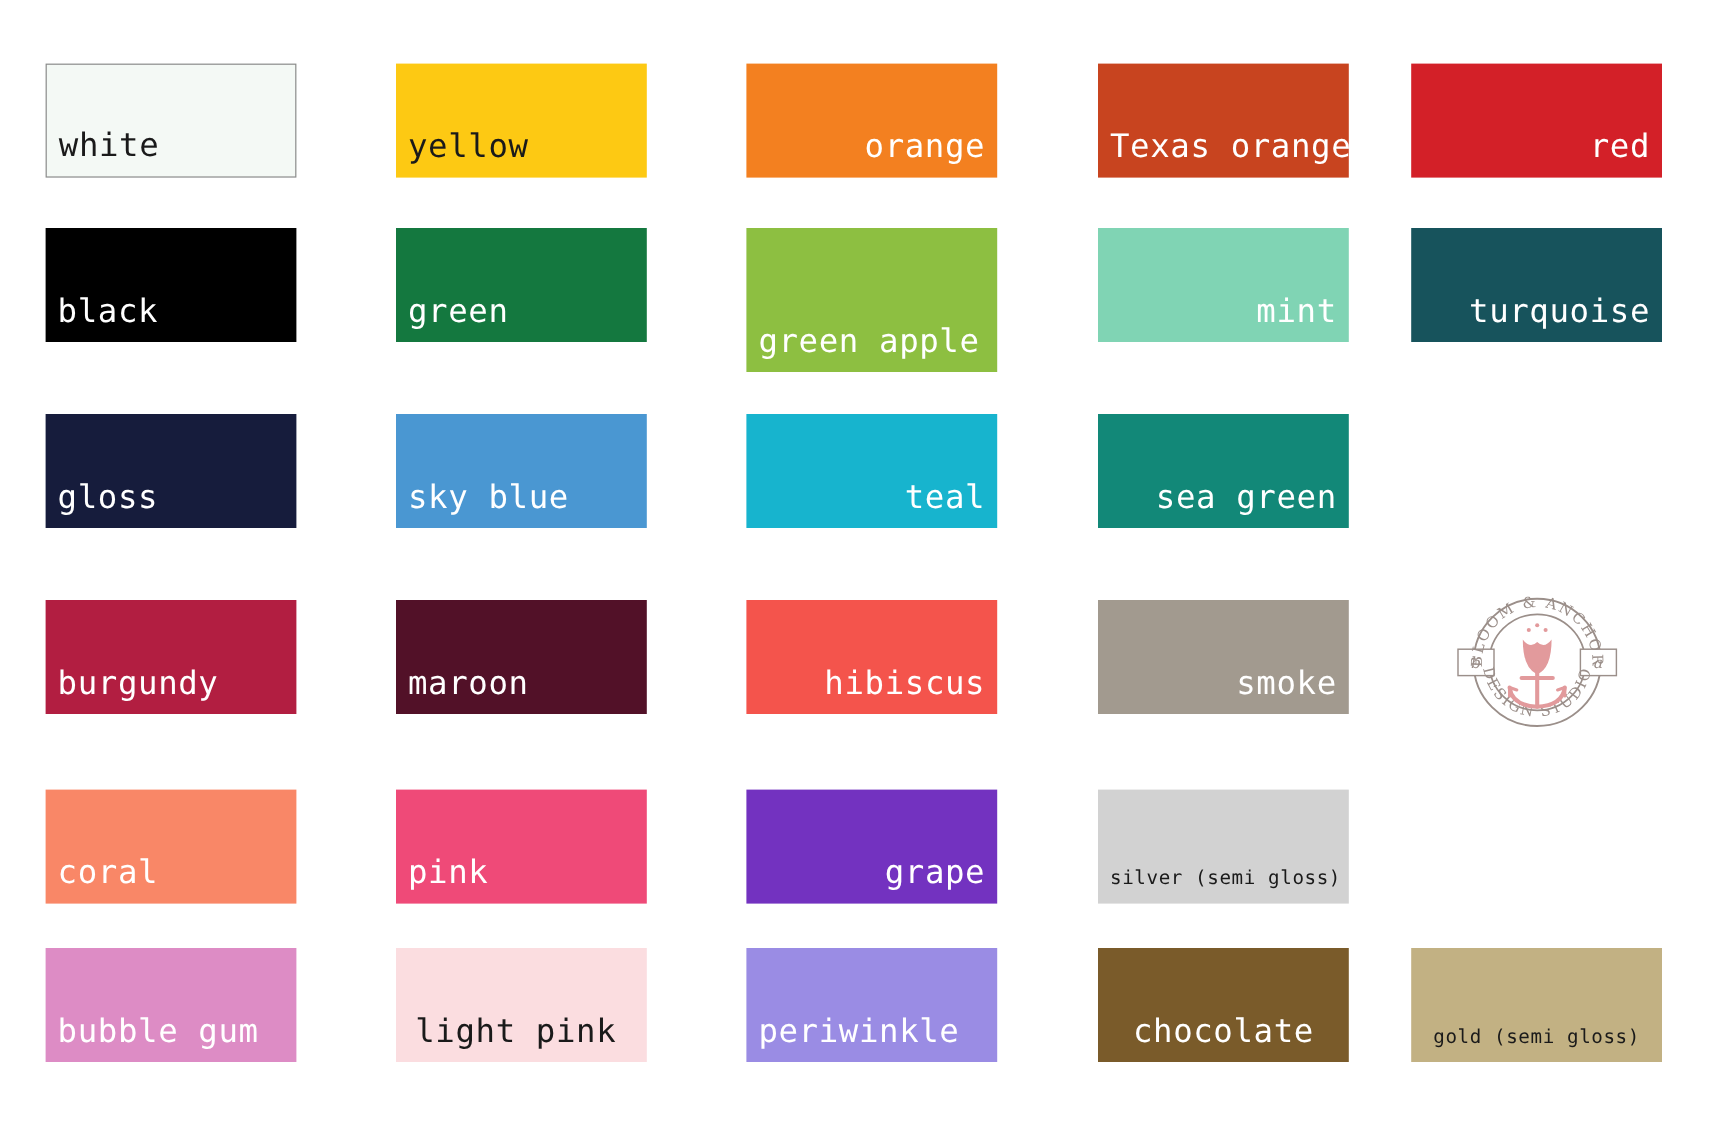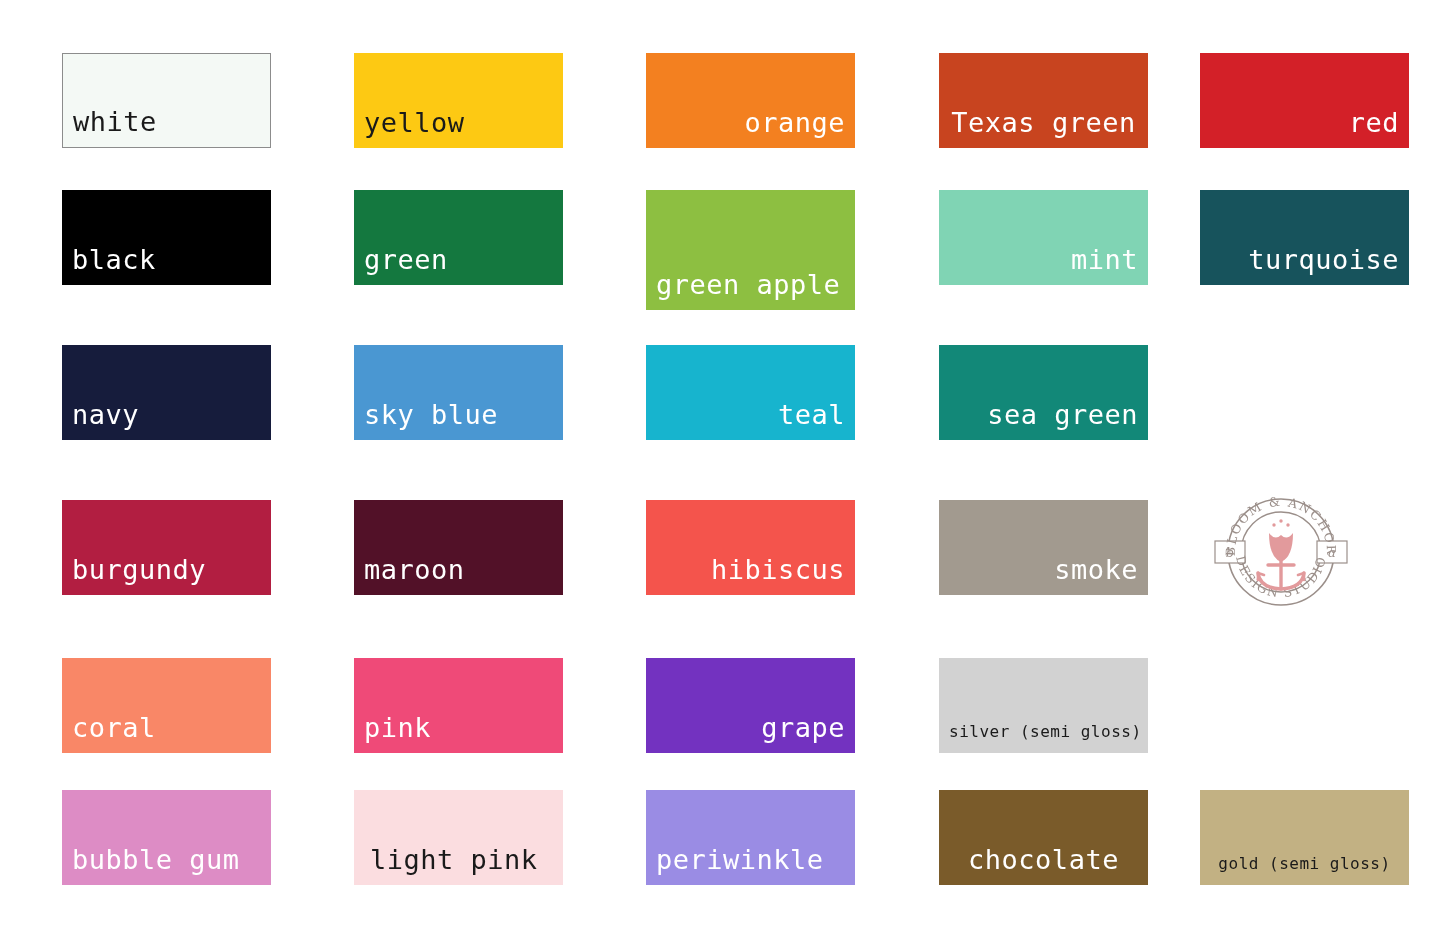--- a/index.html
+++ b/index.html
@@ -19,21 +19,20 @@
     position: relative;
     width: 1445px;
     height: 951px;
     background: #ffffff;
   }
   .swatch {
     position: absolute;
     box-sizing: border-box;
     display: flex;
     align-items: flex-end;
-    margin-left: 24px;
   }
   .swatch .label {
     display: block;
     width: 100%;
     font-family: "DejaVu Sans Mono", "Liberation Mono", monospace;
     font-size: 27px;
     letter-spacing: 0.5px;
     line-height: 1;
     padding: 0 10px 12px 10px;
     box-sizing: border-box;
@@ -60,42 +59,42 @@
     <div class="swatch align-left" style="left: 38px; top: 53px; width: 209px; height: 95px; background: rgb(244, 249, 245); border: 1px solid rgb(140, 140, 140);">
       <span class="label" style="color: rgb(26, 26, 26);">white</span>
     </div>
     <div class="swatch align-left" style="left: 330px; top: 53px; width: 209px; height: 95px; background: rgb(253, 201, 19);">
       <span class="label" style="color: rgb(26, 26, 26);">yellow</span>
     </div>
     <div class="swatch align-right" style="left: 622px; top: 53px; width: 209px; height: 95px; background: rgb(243, 128, 32);">
       <span class="label" style="color: rgb(255, 255, 255);">orange</span>
     </div>
     <div class="swatch align-center" style="left: 915px; top: 53px; width: 209px; height: 95px; background: rgb(200, 68, 31);">
-      <span class="label" style="color: rgb(255, 255, 255);">Texas green</span>
+      <span class="label" style="color: rgb(255, 255, 255);">Texas orange</span>
     </div>
     <div class="swatch align-right" style="left: 1176px; top: 53px; width: 209px; height: 95px; background: rgb(211, 32, 40);">
       <span class="label" style="color: rgb(255, 255, 255);">red</span>
     </div>
     <div class="swatch align-left" style="left: 38px; top: 190px; width: 209px; height: 95px; background: rgb(0, 0, 0);">
       <span class="label" style="color: rgb(255, 255, 255);">black</span>
     </div>
     <div class="swatch align-left" style="left: 330px; top: 190px; width: 209px; height: 95px; background: rgb(20, 120, 63);">
       <span class="label" style="color: rgb(255, 255, 255);">green</span>
     </div>
     <div class="swatch align-left" style="left: 622px; top: 190px; width: 209px; height: 120px; background: rgb(141, 191, 65);">
       <span class="label" style="color: rgb(255, 255, 255);">green apple</span>
     </div>
     <div class="swatch align-right" style="left: 915px; top: 190px; width: 209px; height: 95px; background: rgb(128, 212, 180);">
       <span class="label" style="color: rgb(255, 255, 255);">mint</span>
     </div>
     <div class="swatch align-right" style="left: 1176px; top: 190px; width: 209px; height: 95px; background: rgb(23, 83, 92);">
       <span class="label" style="color: rgb(255, 255, 255);">turquoise</span>
     </div>
     <div class="swatch align-left" style="left: 38px; top: 345px; width: 209px; height: 95px; background: rgb(22, 28, 60);">
-      <span class="label" style="color: rgb(255, 255, 255);">navy</span>
+      <span class="label" style="color: rgb(255, 255, 255);">gloss</span>
     </div>
     <div class="swatch align-left" style="left: 330px; top: 345px; width: 209px; height: 95px; background: rgb(74, 151, 210);">
       <span class="label" style="color: rgb(255, 255, 255);">sky blue</span>
     </div>
     <div class="swatch align-right" style="left: 622px; top: 345px; width: 209px; height: 95px; background: rgb(23, 180, 206);">
       <span class="label" style="color: rgb(255, 255, 255); padding-left: 44px;">teal</span>
     </div>
     <div class="swatch align-right" style="left: 915px; top: 345px; width: 209px; height: 95px; background: rgb(18, 136, 120);">
       <span class="label" style="color: rgb(255, 255, 255);">sea green</span>
     </div>

